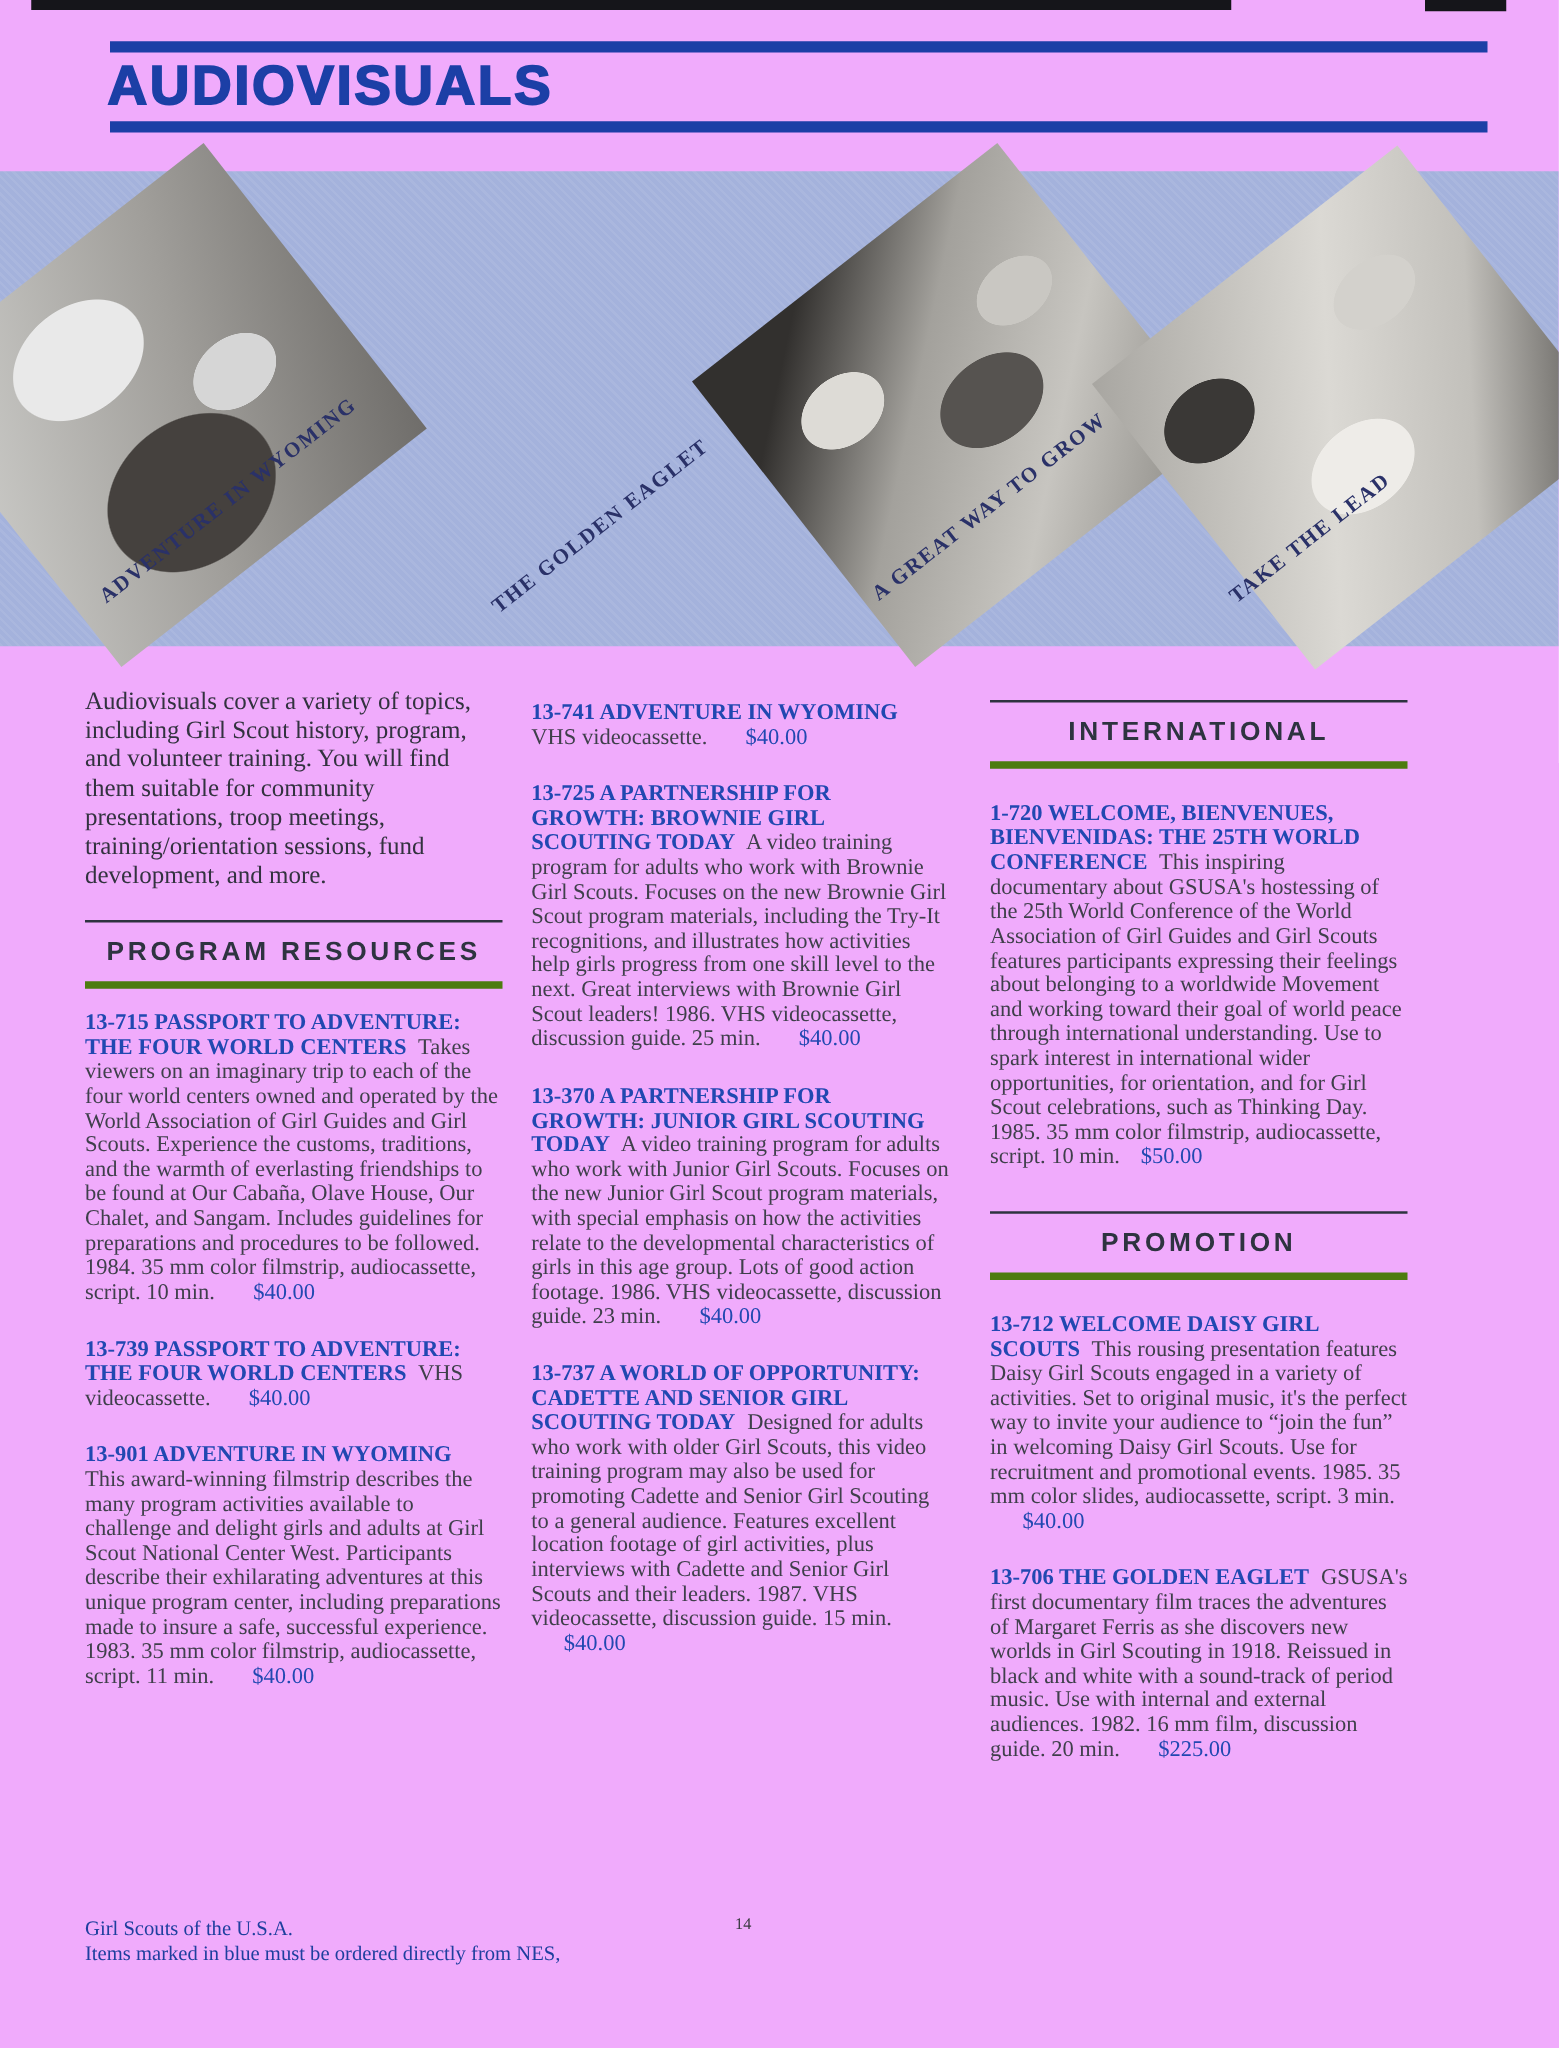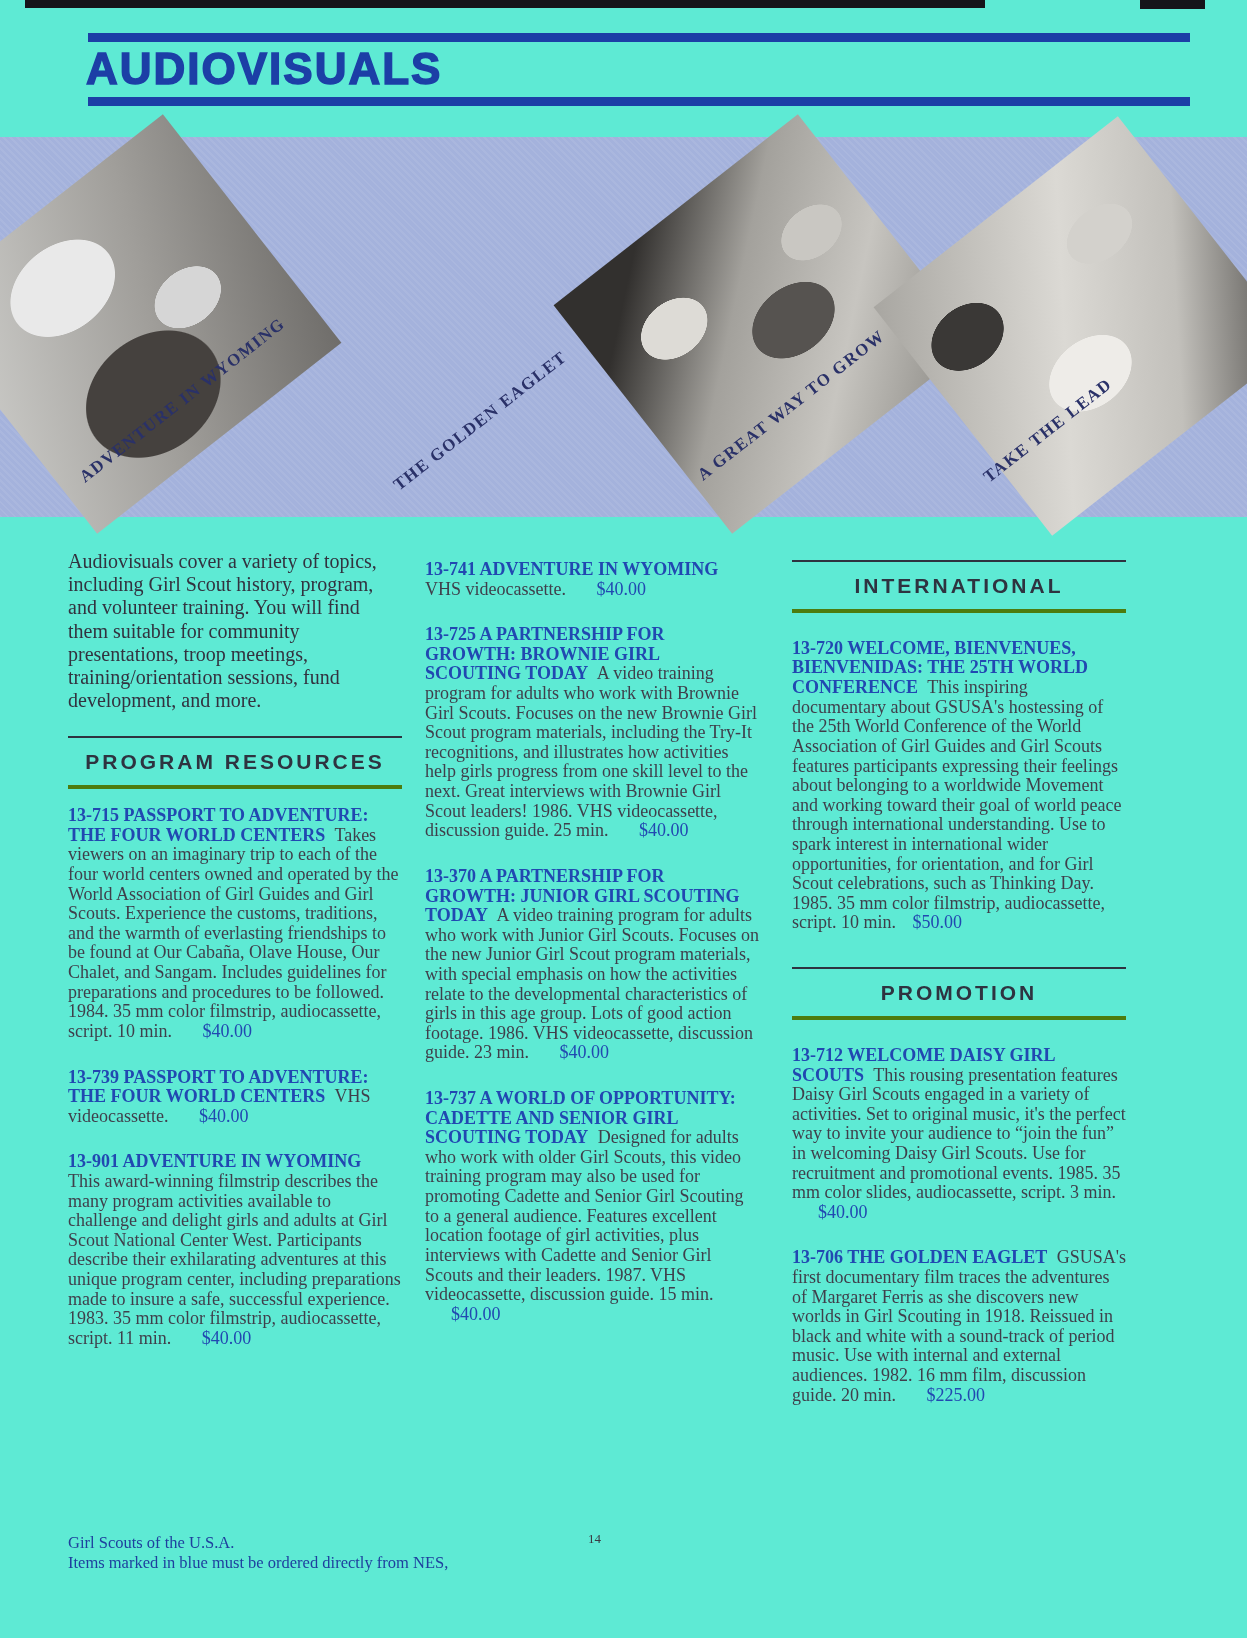--- a/index.html
+++ b/index.html
@@ -1,18 +1,18 @@
 <!DOCTYPE html>
 <html><head>
 <meta charset="utf-8">
 <style>
   html,body{margin:0;padding:0;}
   .page{
     position:relative; width:1247px; height:1638px;
-    background:#5eead4; overflow:hidden;
+    background:#f0abfc; overflow:hidden;
     font-family:"Liberation Serif", serif; color:#3f3f4b;
   }
   
   .topbar{position:absolute; top:0; left:25px; width:960px; height:8px; background:#15151a;}
   .topbar2{position:absolute; top:0; left:1140px; width:65px; height:9px; background:#15151a;}
 
   
   .rule-blue{position:absolute; left:88px; width:1102px; height:9px; background:#1c3fa6;}
   .rule-top{top:33px;}
   .rule-bottom{top:97px;}
@@ -69,21 +69,21 @@
   .col{position:absolute; width:334px; font-size:18px; line-height:1.09;}
   .col1{left:68px;  top:550px;}
   .col2{left:425px; top:560px;}
   .col3{left:792px; top:560px;}
 
   .intro{
     font-size:20px; line-height:1.16; color:#32323f;
     margin:0 0 24px 0;
   }
   .sec-header{
-    border-top:2px solid #2e3340; border-bottom:4px solid #4d7c0f;
+    border-top:2px solid #2e3340; border-bottom:6px solid #4d7c0f;
     padding:13px 0 11px; margin:0 0 6px 0; text-align:center;
     font-family:"Liberation Sans", sans-serif; font-weight:bold;
     font-size:21px; letter-spacing:3px; color:#2e3340;
   }
   .item{margin:17px 0 0 0;}
   .item-title{font-weight:bold; color:#2148b1; margin-right:5px;}
   .item-title-dark{font-weight:bold; color:#343444; margin-right:5px;}
   .item-body{color:#3f3f4b;}
   .price{font-weight:normal; color:#2148b1; margin-left:26px; white-space:nowrap;}
   .gap-top{margin-top:26px;}
@@ -169,21 +169,21 @@
       <span class="item-body">Designed for adults who work with older Girl Scouts, this video training program may also be used for promoting Cadette and Senior Girl Scouting to a general audience. Features excellent location footage of girl activities, plus interviews with Cadette and Senior Girl Scouts and their leaders. 1987. VHS videocassette, discussion guide. 15 min.</span>
       <span class="price">$40.00</span>
     </p>
 
   </div>
 
   <div class="col col3">
     <div class="sec-header">INTERNATIONAL</div>
 
     <p class="item gap-top">
-      <span class="item-title">13-720 WELCOME, BIENVENUES, BIENVENIDAS: THE 25TH WORLD CONFERENCE</span>
+      <span class="item-title">1-720 WELCOME, BIENVENUES, BIENVENIDAS: THE 25TH WORLD CONFERENCE</span>
       <span class="item-body">This inspiring documentary about GSUSA's hostessing of the 25th World Conference of the World Association of Girl Guides and Girl Scouts features participants expressing their feelings about belonging to a worldwide Movement and working toward their goal of world peace through international understanding. Use to spark interest in international wider opportunities, for orientation, and for Girl Scout celebrations, such as Thinking Day. 1985. 35 mm color filmstrip, audiocassette, script. 10 min.</span>
       <span class="price" style="margin-left:12px">$50.00</span>
     </p>
 
     <div class="sec-header" style="margin-top:34px">PROMOTION</div>
 
     <p class="item gap-top">
       <span class="item-title">13-712 WELCOME DAISY GIRL SCOUTS</span>
       <span class="item-body">This rousing presentation features Daisy Girl Scouts engaged in a variety of activities. Set to original music, it's the perfect way to invite your audience to “join the fun” in welcoming Daisy Girl Scouts. Use for recruitment and promotional events. 1985. 35 mm color slides, audiocassette, script. 3 min.</span>
       <span class="price">$40.00</span>

